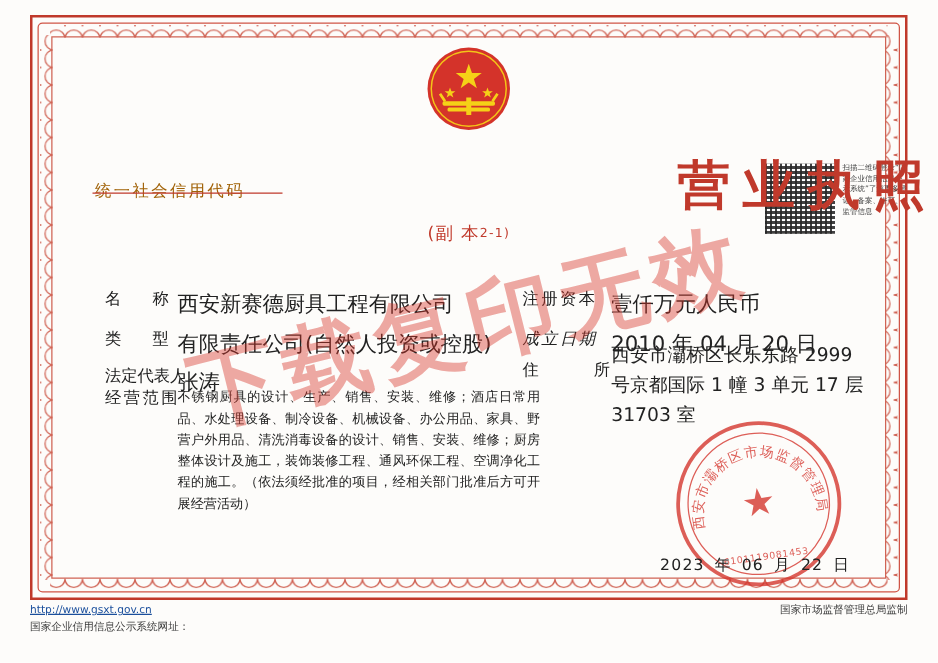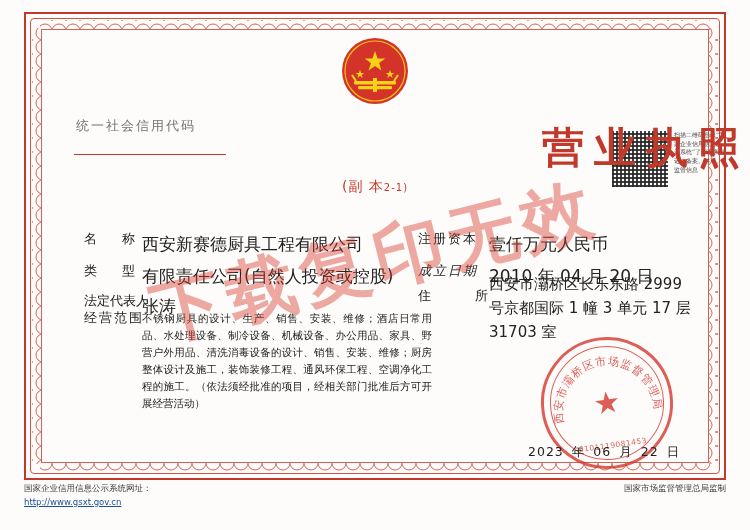--- a/index.html
+++ b/index.html
@@ -95,23 +95,23 @@
   }
   .subtitle .num {
     font-size: 10px;
     vertical-align: middle;
   }
 
   
   .credit-label {
     position: absolute;
     left: 76px;
-    top: 117px;
+    top: 144px;
     font-size: 13px;
-    color: #737373;
+    color: #a16207;
     letter-spacing: 2px;
   }
   .credit-rule {
     position: absolute;
     left: 74px;
     top: 154px;
     width: 152px;
     border-top: 1px solid #c0392b;
   }
   .credit-value {
@@ -398,21 +398,21 @@
   </div>
 
   <div class="date-line">
     <span>2023</span><span>年</span><span>06</span><span>月</span><span>22</span><span>日</span>
   </div>
 
   <div class="watermark">下载复印无效</div>
 
   <div class="footer">
     <div class="footer-left">
+      <div><a href="#">http://www.gsxt.gov.cn</a></div>
       <div>国家企业信用信息公示系统网址：</div>
-      <div><a href="#">http://www.gsxt.gov.cn</a></div>
     </div>
     <div class="footer-right">
       <div>国家市场监督管理总局监制</div>
     </div>
   </div>
 
 </div>
 
 </body></html>

